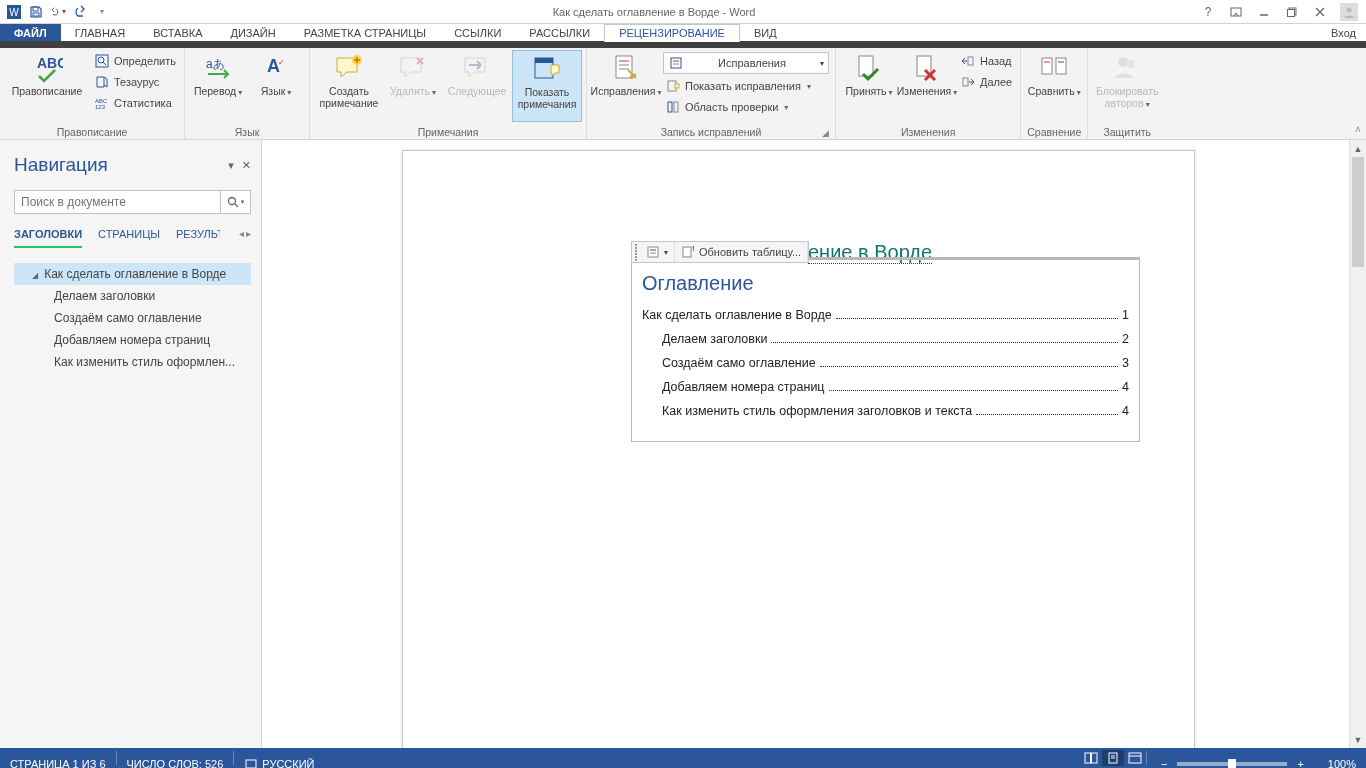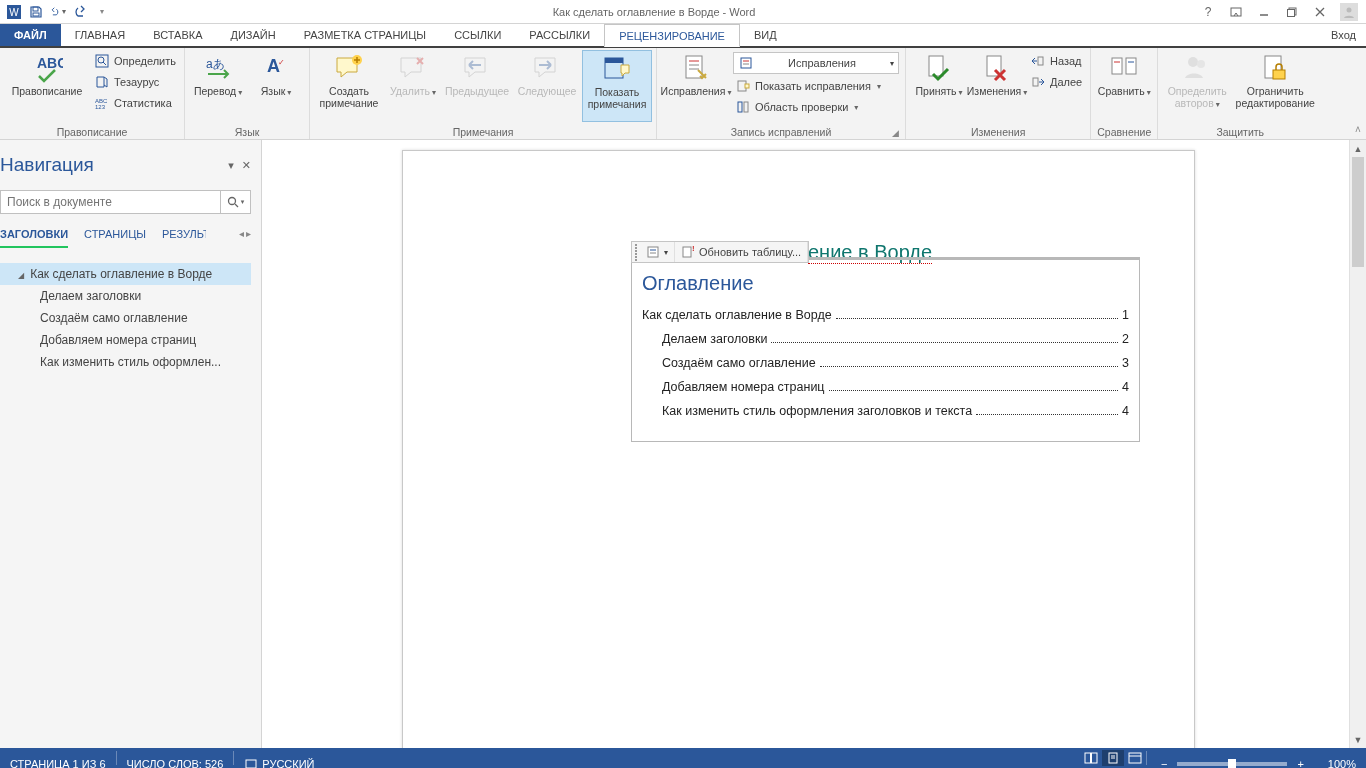--- a/index.html
+++ b/index.html
@@ -6,21 +6,21 @@
   html, body { width: 1366px; height: 768px; overflow: hidden; background: #fff; }
   
   .titlebar { height: 24px; background: #fff; display: flex; align-items: center; font-size: 11px; color: #444; border-bottom: 1px solid #d4d4d4; }
   .qat { display: flex; align-items: center; gap: 6px; padding: 0 6px; }
   .qat .ico, .wincontrols .ico { width: 16px; height: 16px; display: inline-flex; align-items: center; justify-content: center; color: #2b579a; font-size: 12px; }
   .title-center { flex: 1; text-align: center; color: #666; }
   .wincontrols { display: flex; align-items: center; gap: 12px; padding: 0 8px; color: #666; }
   .wincontrols .ico { color: #666; }
   .avatar { width: 18px; height: 18px; background: #ddd; display: inline-flex; align-items: center; justify-content: center; }
   
-  .ribbon-tabs { height: 24px; display: flex; align-items: stretch; border-bottom: 2px solid #404040; font-size: 11px; }
+  .ribbon-tabs { height: 24px; display: flex; align-items: stretch; border-bottom: 7px solid #404040; font-size: 11px; }
   .ribbon-tabs .tab { padding: 0 14px; display: flex; align-items: center; color: #444; text-transform: uppercase; cursor: pointer; }
   .ribbon-tabs .tab.file { background: #2b579a; color: #fff; font-weight: 600; }
   .ribbon-tabs .tab.active { color: #2b579a; border: 1px solid #c5c5c5; border-bottom: 1px solid #fff; background: #fff; margin-bottom: -1px; }
   .ribbon-tabs .spacer { flex: 1; }
   .ribbon-tabs .signin { padding: 0 10px; display: flex; align-items: center; color: #444; }
   
   .ribbon { height: 92px; background: #f3f3f3; border-bottom: 1px solid #d4d4d4; display: flex; font-size: 11px; }
   .rgroup { display: flex; flex-direction: column; border-right: 1px solid #dcdcdc; padding: 2px 4px 0 4px; }
   .rgroup .controls { flex: 1; display: flex; align-items: flex-start; }
   .rgroup .gname { text-align: center; color: #666; font-size: 10.5px; padding: 1px 2px; position: relative; }
@@ -31,21 +31,21 @@
   .bigbtn .blabel { font-size: 10.5px; color: #444; }
   .bigbtn.disabled .blabel { color: #b8b8b8; }
   .bigbtn.active { background: #cde6f7; border: 1px solid #92c0e0; }
   .smalllist { display: flex; flex-direction: column; gap: 3px; padding: 2px 2px; text-align: center; }
   .smallbtn { display: flex; align-items: center; gap: 4px; font-size: 11px; color: #444; cursor: pointer; padding: 1px 2px; white-space: nowrap; }
   .smallbtn .sicon { width: 16px; height: 16px; display: inline-flex; align-items: center; justify-content: center; }
   .dd::after { content: "▾"; font-size: 8px; color: #666; margin-left: 2px; }
   
   .workspace { height: 608px; display: flex; background: #fff; position: relative; }
   
-  .navpane { width: 262px; border-right: 1px solid #d4d4d4; background: #f5f5f5; display: flex; flex-direction: column; padding: 14px 10px 8px 0; }
+  .navpane { width: 262px; border-right: 1px solid #d4d4d4; background: #f5f5f5; display: flex; flex-direction: column; padding: 14px 10px 8px 14px; }
   .navpane h2 { font-size: 19px; font-weight: 400; color: #2b579a; }
   .navtop { display: flex; align-items: center; justify-content: space-between; }
   .navtop .ctl { font-size: 11px; color: #666; display: flex; gap: 8px; }
   .searchwrap { margin-top: 14px; display: flex; border: 1px solid #c0c0c0; background: #fff; height: 24px; }
   .searchwrap input { flex: 1; border: none; outline: none; font-size: 12px; padding: 0 6px; color: #999; }
   .searchwrap .sbtn { width: 30px; border-left: 1px solid #c0c0c0; display: flex; align-items: center; justify-content: center; color: #666; font-size: 8px; }
   .navtabs { display: flex; margin-top: 14px; font-size: 11px; color: #2b579a; gap: 16px; border-bottom: 1px solid transparent; }
   .navtabs .ntab { padding-bottom: 6px; cursor: pointer; white-space: nowrap; }
   .navtabs .ntab.active { font-weight: 700; border-bottom: 2px solid #22c55e; color: #2b579a; }
   .navtabs .ntab.cut { max-width: 44px; overflow: hidden; }
@@ -259,29 +259,20 @@
               <path d="M4 6h20v14H14l-6 5v-5H4z" fill="none" stroke="#999"></path>
               <path d="M20 6l6 6M26 6l-6 6" stroke="#c33" stroke-width="2"></path>
             </svg>
           </span>
         <span class="blabel dd">Удалить</span>
       </div>
       <div class="bigbtn disabled">
         <span class="bicon">
             <svg width="32" height="32" viewBox="0 0 32 32" opacity=".35">
               <path d="M4 6h20v14H14l-6 5v-5H4z" fill="none" stroke="#999"></path>
-              <path d="M20 13H8m0 0 4-4m-4 4 4 4" stroke="#2b579a" fill="none" stroke-width="2"></path>
-            </svg>
-          </span>
-        <span class="blabel">Предыдущее</span>
-      </div>
-      <div class="bigbtn disabled">
-        <span class="bicon">
-            <svg width="32" height="32" viewBox="0 0 32 32" opacity=".35">
-              <path d="M4 6h20v14H14l-6 5v-5H4z" fill="none" stroke="#999"></path>
               <path d="M8 13h12m0 0-4-4m4 4-4 4" stroke="#2b579a" fill="none" stroke-width="2"></path>
             </svg>
           </span>
         <span class="blabel">Следующее</span>
       </div>
       <div class="bigbtn active">
         <span class="bicon">
             <svg width="32" height="32" viewBox="0 0 32 32">
               <rect x="4" y="5" width="18" height="20" fill="none" stroke="#2b579a"></rect>
               <rect x="4" y="5" width="18" height="5" fill="#2b579a"></rect>
@@ -407,31 +398,21 @@
   <div class="rgroup" style="border-right:none;">
     <div class="controls">
       <div class="bigbtn disabled">
         <span class="bicon">
             <svg width="32" height="32" viewBox="0 0 32 32" opacity=".35">
               <circle cx="12" cy="10" r="5" fill="#bbb"></circle>
               <circle cx="20" cy="12" r="4" fill="#ccc"></circle>
               <path d="M4 26c2-6 16-6 18 0" fill="#bbb"></path>
             </svg>
           </span>
-        <span class="blabel dd">Определить авторов</span>
-      </div>
-      <div class="bigbtn wide">
-        <span class="bicon">
-            <svg width="32" height="32" viewBox="0 0 32 32">
-              <rect x="6" y="4" width="16" height="22" fill="#fff" stroke="#888"></rect>
-              <rect x="14" y="18" width="12" height="9" fill="#ffd24d" stroke="#b57e00"></rect>
-              <path d="M17 18v-3a3 3 0 0 1 6 0v3" fill="none" stroke="#b57e00" stroke-width="1.5"></path>
-            </svg>
-          </span>
-        <span class="blabel">Ограничить редактирование</span>
+        <span class="blabel dd">Блокировать авторов</span>
       </div>
     </div>
     <div class="gname">Защитить</div>
   </div>
 
   <div style="flex:1"></div>
   <div style="width:16px;display:flex;align-items:flex-end;justify-content:center;padding-bottom:4px;color:#888;font-size:10px;">˄</div>
 </div>
 
 <div class="workspace">

